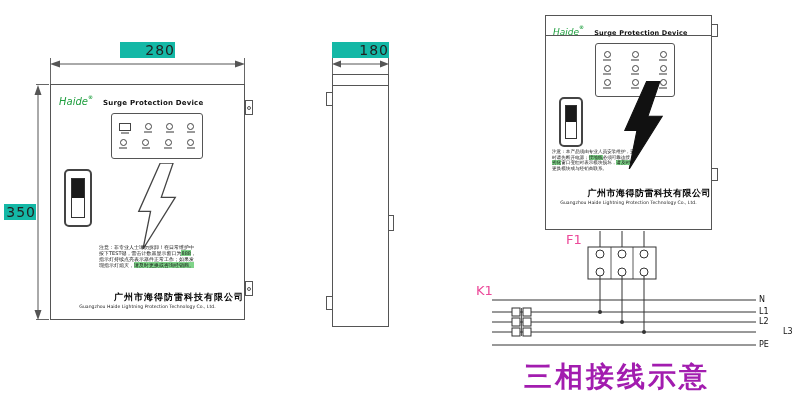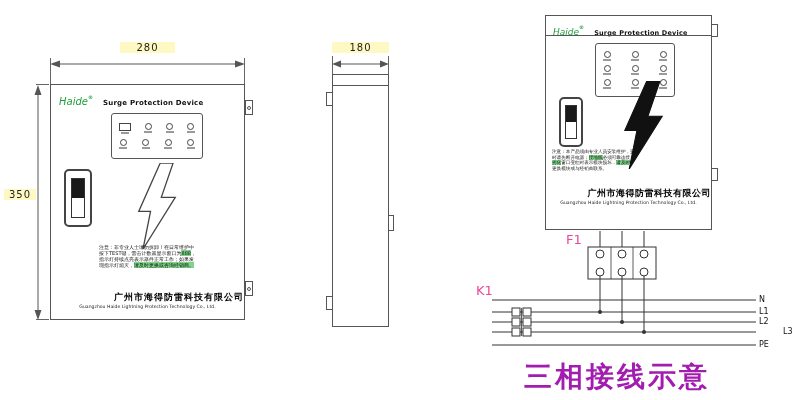--- a/index.html
+++ b/index.html
@@ -3,21 +3,21 @@
 <meta charset="utf-8">
 <style>
   *{box-sizing:border-box;margin:0;padding:0}
   body{background:#fff}
   #canvas{position:relative;width:800px;height:400px;background:#fff;
           font-family:"DejaVu Sans","Liberation Sans",sans-serif;overflow:hidden}
   .abs{position:absolute}
   .ext{position:absolute;background:#666}
   .dim{stroke:#555;stroke-width:1}
   .arr{fill:#555}
-  .dim-label{position:absolute;font-size:10px;color:#222;text-align:center;letter-spacing:1px;background:#fef9c3}
+  .dim-label{position:absolute;font-size:14px;color:#222;text-align:right;letter-spacing:1px;background:#14b8a6}
   .device{position:absolute;border:1px solid #555;background:#fff}
   .brand{color:#1e9e3e;font-weight:normal;font-style:italic;font-size:10px}
   .brand.sm{font-size:9px}
   .reg{color:#1e9e3e;font-size:5px;font-weight:bold;vertical-align:super}
   .product{font-size:7px;font-weight:bold;color:#111;margin-left:5px;letter-spacing:.2px}
   .product.sm{font-size:6.5px}
   .panel{position:absolute;border:1px solid #555;border-radius:3px;background:#fff;
          display:flex;flex-direction:column;justify-content:space-evenly;padding:3px 7px}
   .led-row{display:flex;justify-content:space-between;align-items:flex-start}
   .led-group{display:flex;flex-direction:column;align-items:center}
@@ -55,21 +55,21 @@
   </svg>
   <div class="dim-label" style="left:120px;top:42px;width:55px">280</div>
 
   <div class="ext" style="left:36px;top:84px;width:13px;height:1px"></div>
   <div class="ext" style="left:36px;top:319px;width:13px;height:1px"></div>
   <svg class="abs" style="left:33px;top:85px" width="10" height="235">
     <line class="dim" x1="5" y1="10" x2="5" y2="225"></line>
     <polygon class="arr" points="5,0 1.5,10 8.5,10"></polygon>
     <polygon class="arr" points="5,235 1.5,225 8.5,225"></polygon>
   </svg>
-  <div class="dim-label" style="left:4px;top:189px;width:32px">350</div>
+  <div class="dim-label" style="left:4px;top:204px;width:32px">350</div>
 
   <div class="device" style="left:50px;top:84px;width:195px;height:236px">
     <div class="abs" style="left:8px;top:5px;white-space:nowrap">
       <span class="brand">Haide</span><span class="reg">®</span>
       <span class="product">Surge Protection Device</span>
     </div>
 
     <div class="panel" style="left:60px;top:28px;width:92px;height:46px">
       <div class="led-row">
         <span class="led-group">

